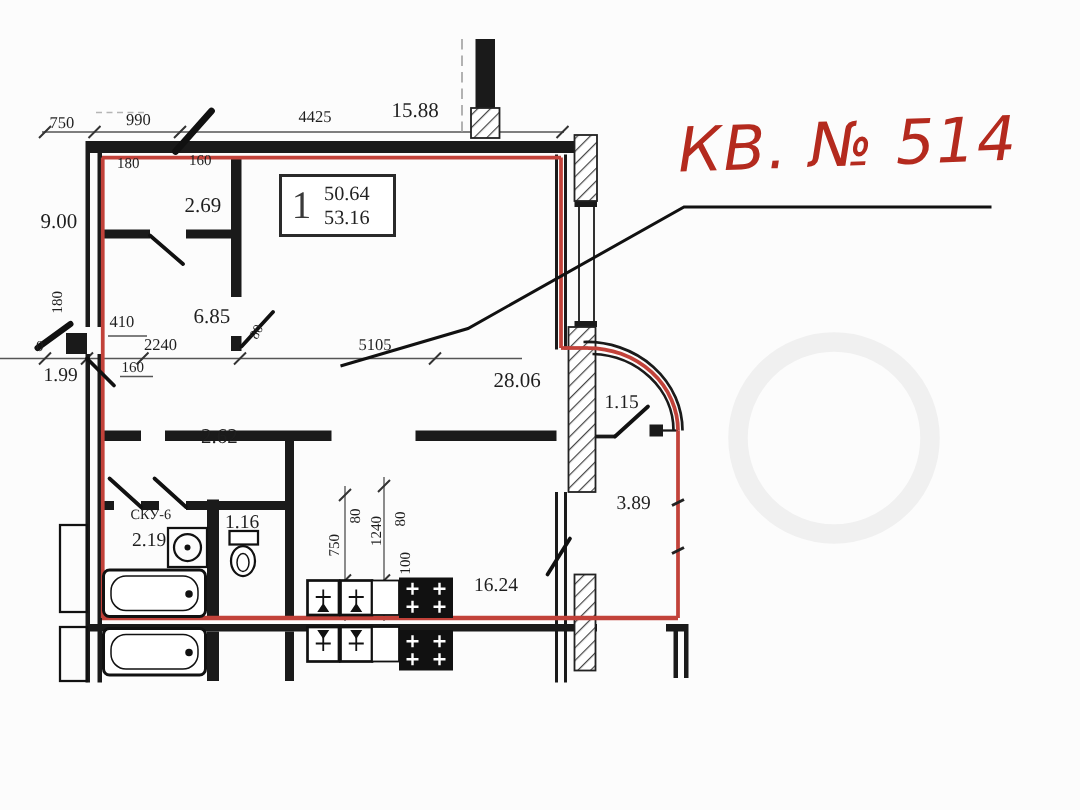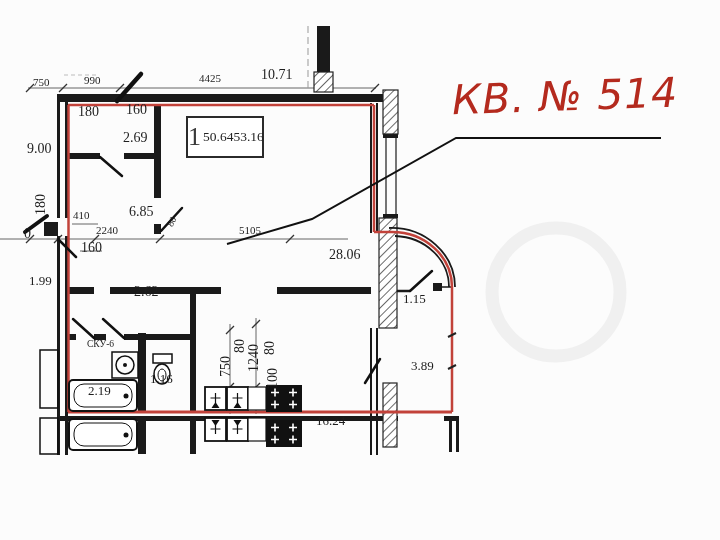--- a/index.html
+++ b/index.html
@@ -1,31 +1,31 @@
 <!DOCTYPE html>
 <html><head>
 <meta charset="utf-8">
 <style>
   html,body{margin:0;padding:0;background:#fff;}
   #stage{position:relative;width:720px;height:540px;background:#fcfcfc;overflow:hidden;
          font-family:"Liberation Serif", serif;}
   svg{position:absolute;left:0;top:0;}
   .lbl{position:absolute;color:#1e1e1e;font-size:11px;line-height:1;white-space:nowrap;}
-  .sz10{font-size:14px;} .sz9{font-size:9.5px;} .sz13{font-size:13px;margin-top:31px;} .sz14{font-size:14px;}
+  .sz10{font-size:10px;} .sz9{font-size:9.5px;} .sz13{font-size:13px;} .sz14{font-size:14px;}
   .vlbl{writing-mode:vertical-rl;transform:rotate(180deg);}
   .dlbl{transform:rotate(-62deg);transform-origin:left top;}
   #watermark{position:absolute;left:150px;top:212px;font-size:158px;font-weight:bold;
              font-family:"DejaVu Sans",sans-serif;color:rgba(170,170,170,0.16);
              letter-spacing:4px;pointer-events:none;}
   #kv-title{position:absolute;left:452px;top:72px;width:250px;font-family:"DejaVu Sans",sans-serif;
             font-style:italic;font-size:41px;color:#b42a1e;transform:rotate(-2deg);letter-spacing:1px;}
   #unit-box{position:absolute;left:186px;top:116px;width:74px;height:38px;border:2px solid #2a2a2a;
             background:rgba(255,255,255,0.92);display:flex;align-items:center;}
   #unit-box .num{width:26px;text-align:center;font-size:26px;color:#3a3a3a;font-weight:300;}
-  #unit-box .areas{display:flex;flex-direction:row;font-size:13.5px;color:#222;line-height:16px;padding-left:2px;}
+  #unit-box .areas{display:flex;flex-direction:column;font-size:13.5px;color:#222;line-height:16px;padding-left:2px;}
 </style>
 </head>
 <body>
 
 <div id="stage">
 
 
   <svg width="720" height="540" viewBox="0 0 720 540">
     <defs>
       <pattern id="hatch" width="6" height="6" patternUnits="userSpaceOnUse" patternTransform="rotate(45)">
@@ -186,21 +186,21 @@
     <span class="num">1</span>
     <span class="areas">
       <span>50.64</span>
       <span>53.16</span>
     </span>
   </div>
 
   <span class="lbl" style="left:33px;top:77px;">750</span>
   <span class="lbl" style="left:84px;top:75px;">990</span>
   <span class="lbl" style="left:199px;top:73px;">4425</span>
-  <span class="lbl sz14" style="left:261px;top:68px;">10.71</span>
+  <span class="lbl sz14" style="left:261px;top:68px;">15.88</span>
   <span class="lbl sz10" style="left:78px;top:105px;">180</span>
   <span class="lbl sz10" style="left:126px;top:103px;">160</span>
   <span class="lbl sz14" style="left:123px;top:131px;">2.69</span>
   <span class="lbl sz14" style="left:27px;top:142px;">9.00</span>
   <span class="lbl sz10 vlbl" style="left:34px;top:194px;">180</span>
   <span class="lbl" style="left:73px;top:210px;">410</span>
   <span class="lbl" style="left:96px;top:225px;">2240</span>
   <span class="lbl sz10" style="left:24px;top:227px;">0</span>
   <span class="lbl sz13" style="left:29px;top:243px;">1.99</span>
   <span class="lbl sz10" style="left:81px;top:241px;">160</span>

